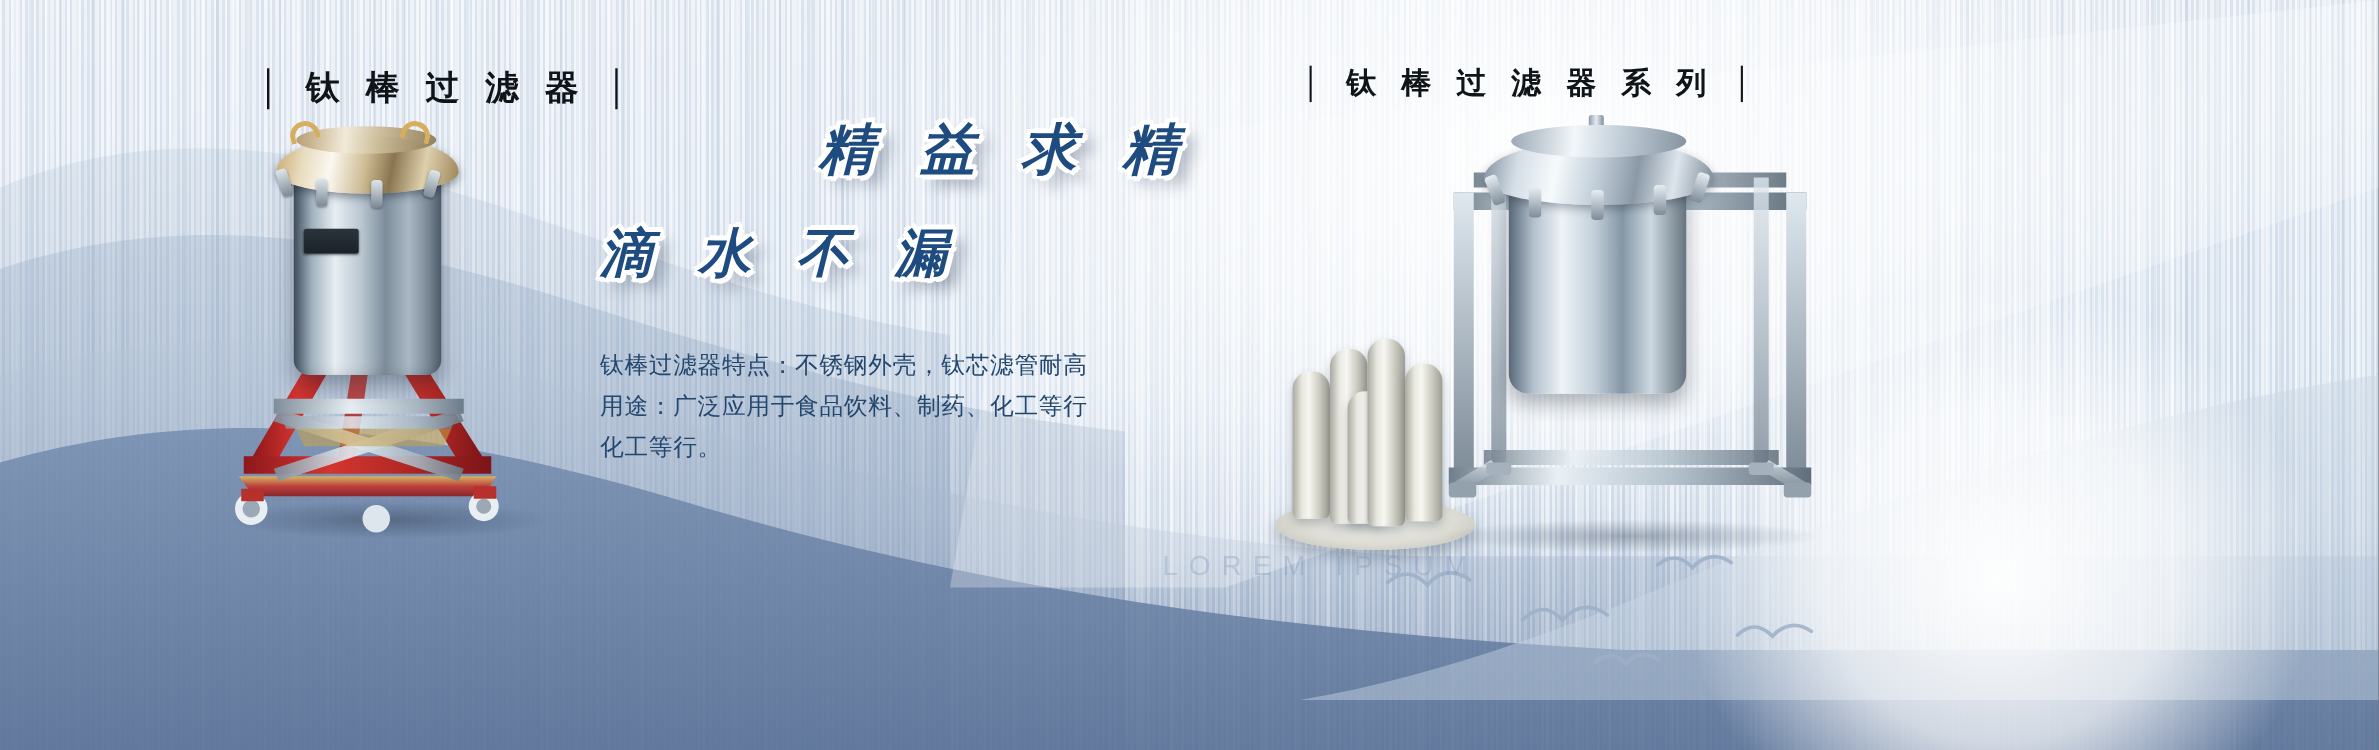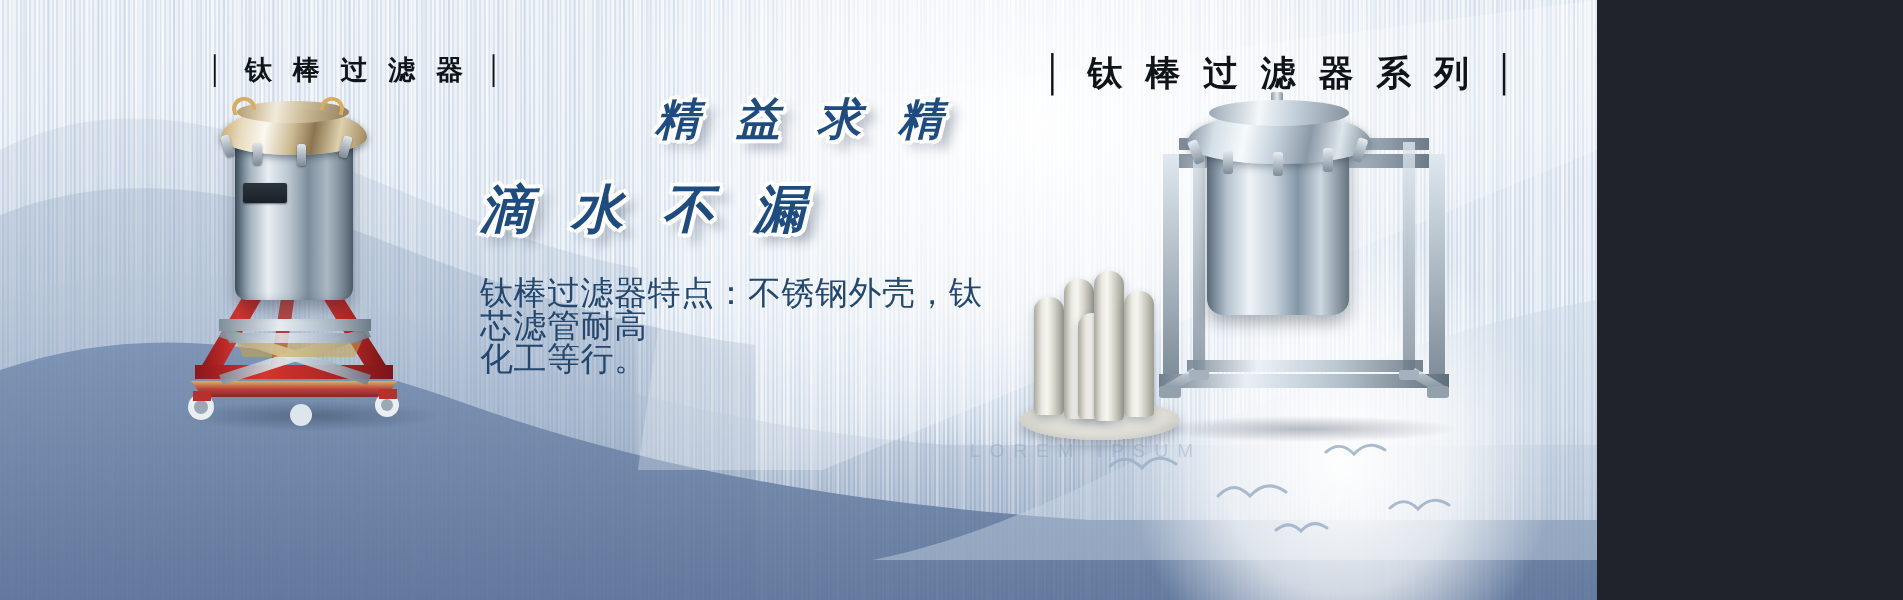--- a/index.html
+++ b/index.html
@@ -1,21 +1,21 @@
 <!DOCTYPE html>
 <html><head>
 <meta charset="utf-8">
 <style>
   * { margin:0; padding:0; box-sizing:border-box; }
   html,body { background:#20242a; }
   body { font-family:"Liberation Sans", sans-serif; }
 
   .banner{
     position:relative;
-    width:1597px; height:600px;
+    width:1903px; height:600px;
     overflow:hidden;
     background:linear-gradient(180deg,#e9eff6 0%, #e3ebf4 28%, #dde7f2 52%, #cdd9e8 70%, #8ea2bd 100%);
   }
 
   
   .stripes{
     position:absolute; inset:0;
     background-image:repeating-linear-gradient(
       90deg,
       rgba(255,255,255,0.55) 0px,
@@ -166,55 +166,54 @@
   
   .side-title{
     position:absolute;
     font-family:"Liberation Serif", serif;
     font-weight:bold;
     color:#0f1418;
     letter-spacing:7px;
     white-space:nowrap;
   }
   .title-left{ left:205px; top:52px; font-size:27px; }
-  .title-right{ left:1040px; top:50px; font-size:35px; }
+  .title-right{ left:1040px; top:50px; font-size:24px; }
 
   .headline{
     position:absolute;
     font-family:"Liberation Serif", serif;
     font-weight:bold; font-style:italic;
     color:#1f4c80;
     letter-spacing:13px;
     white-space:nowrap;
     text-shadow:
       3px 0 0 #fff, -3px 0 0 #fff, 0 3px 0 #fff, 0 -3px 0 #fff,
       3px 3px 0 #fff, -3px 3px 0 #fff, 3px -3px 0 #fff, -3px -3px 0 #fff,
       4px 2px 0 #fff, -4px 2px 0 #fff, 2px 4px 0 #fff, 2px -4px 0 #fff,
       9px 9px 11px rgba(45,60,85,.45);
   }
   .hl1{ left:655px; top:90px; font-size:44px; }
-  .hl2{ left:480px; top:175px; font-size:52px; }
+  .hl2{ left:480px; top:175px; font-size:42px; }
 
   .body-text{
     position:absolute; left:480px; top:277px; width:520px;
-    font-family:Liberation Serif, serif;
-    font-size:33px;
+    font-family:Liberation Mono, monospace;
+    font-size:19px;
     line-height:33px;
     color:#24476e;
     letter-spacing:.5px;
   }
   .body-text p{ margin:0; }
 
   .watermark{
     position:absolute; left:930px; top:440px;
     font-family:"Liberation Sans", sans-serif;
-    font-size:19px; letter-spacing:9px;
+    font-size:22px; letter-spacing:9px;
     color:rgba(120,145,180,0.30);
     user-select:none;
-    padding-left:40px;
   }
 
   .birds{ position:absolute; left:1090px; top:430px; width:420px; height:120px; pointer-events:none; }
 </style>
 </head>
 <body>
 
 <div class="banner">
 
   <div class="stripes"></div>
@@ -392,18 +391,19 @@
   <div class="side-title title-left">│ 钛 棒 过 滤 器 │</div>
 
   <div class="side-title title-right">│ 钛 棒 过 滤 器 系 列 │</div>
 
   <div class="headline hl1">精 益 求 精</div>
 
   <div class="headline hl2">滴 水 不 漏</div>
 
   <div class="body-text">
     <p>钛棒过滤器特点：不锈钢外壳，钛芯滤管耐高</p>
+    <p>用途：广泛应用于食品饮料、制药、化工等行</p>
     <p>化工等行。</p>
   </div>
 
   <div class="watermark">LOREM IPSUM</div>
 
 </div>
 
 </body></html>

